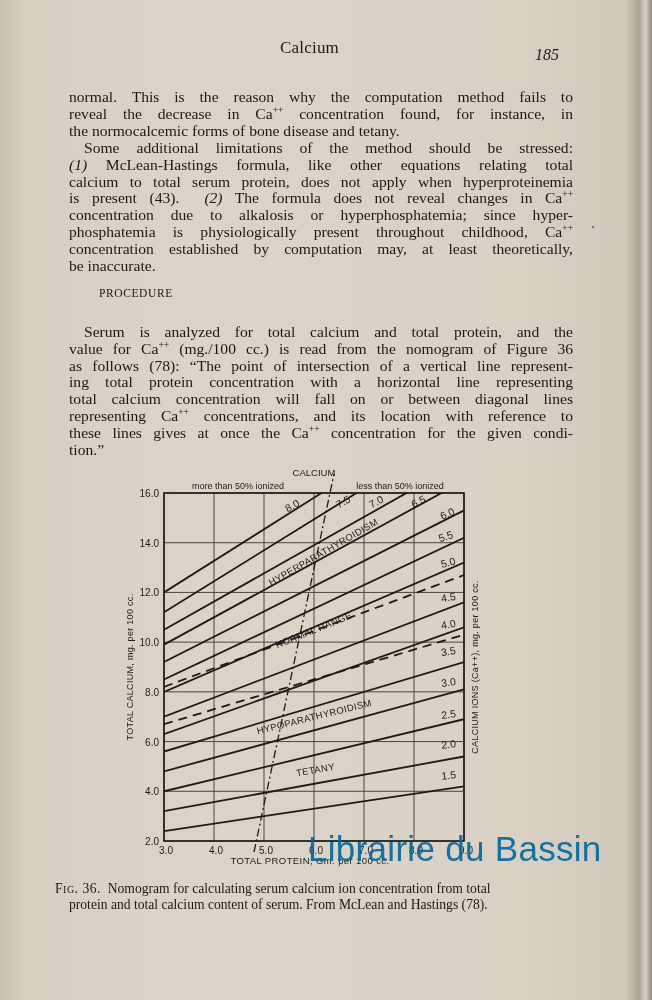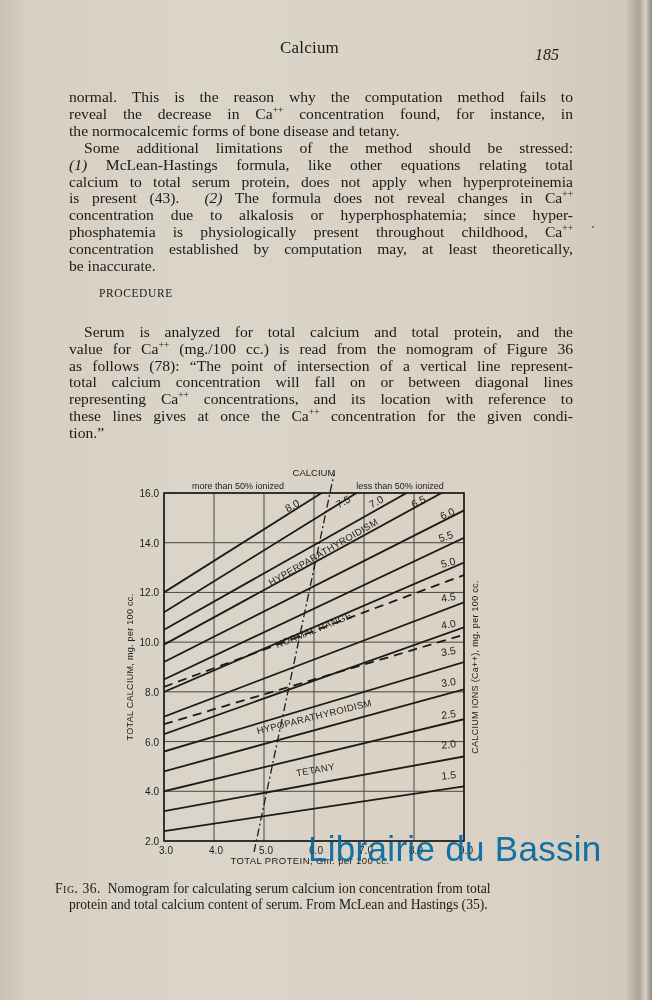--- a/index.html
+++ b/index.html
@@ -67,20 +67,21 @@
   <span class="line">concentration established by computation may, at least theoretically,</span>
   <span class="line last">be inaccurate.</span>
 </div>
 
 <div class="section-head">PROCEDURE</div>
 
 <div class="para" style="top:315px;">
   <span class="line indent">Serum is analyzed for total calcium and total protein, and the</span>
   <span class="line"><span>value for Ca</span><sup>++</sup><span> (mg./100 cc.) is read from the nomogram of Figure 36</span></span>
   <span class="line">as follows (78):  “The point of intersection of a vertical line represent-</span>
+  <span class="line">ing total protein concentration with a horizontal line representing</span>
   <span class="line">total calcium concentration will fall on or between diagonal lines</span>
   <span class="line"><span>representing Ca</span><sup>++</sup><span> concentrations, and its location with reference to</span></span>
   <span class="line"><span>these lines gives at once the Ca</span><sup>++</sup><span> concentration for the given condi-</span></span>
   <span class="line last">tion.”</span>
 </div>
 
 <div class="tiny-dot"></div>
 
 <div class="figure">
   <svg id="chart" width="652" height="1000" viewBox="0 0 652 1000">
@@ -161,16 +162,16 @@
       <text x="416" y="854" font-size="10" font-family="&quot;Liberation Sans&quot;, &quot;DejaVu Sans&quot;, sans-serif" fill="#1d1b19" text-anchor="middle">8.0</text>
       <text x="466" y="854" font-size="10" font-family="&quot;Liberation Sans&quot;, &quot;DejaVu Sans&quot;, sans-serif" fill="#1d1b19" text-anchor="middle">9.0</text>
       <text x="310" y="864" font-size="9.5" font-family="&quot;Liberation Sans&quot;, &quot;DejaVu Sans&quot;, sans-serif" fill="#1d1b19" text-anchor="middle" letter-spacing="0.4">TOTAL PROTEIN, Gm. per 100 cc.</text>
       <text x="133" y="667" font-size="9" font-family="&quot;Liberation Sans&quot;, &quot;DejaVu Sans&quot;, sans-serif" fill="#1d1b19" text-anchor="middle" letter-spacing="0.3" transform="rotate(-90 133 667)">TOTAL CALCIUM, mg. per 100 cc.</text>
       <text x="478" y="667" font-size="9" font-family="&quot;Liberation Sans&quot;, &quot;DejaVu Sans&quot;, sans-serif" fill="#1d1b19" text-anchor="middle" letter-spacing="0.3" transform="rotate(-90 478 667)">CALCIUM IONS (Ca++), mg. per 100 cc.</text>
     </svg>
 </div>
 
 <div class="caption">
   <span class="line"><span class="sc">Fig. 36.</span>&nbsp;&nbsp;<span>Nomogram for calculating serum calcium ion concentration from total</span></span>
-  <span class="line l2">protein and total calcium content of serum.  From McLean and Hastings (35).</span>
+  <span class="line l2">protein and total calcium content of serum.  From McLean and Hastings (78).</span>
 </div>
 
 <div class="watermark">Librairie du Bassin</div>
 
 </body></html>

